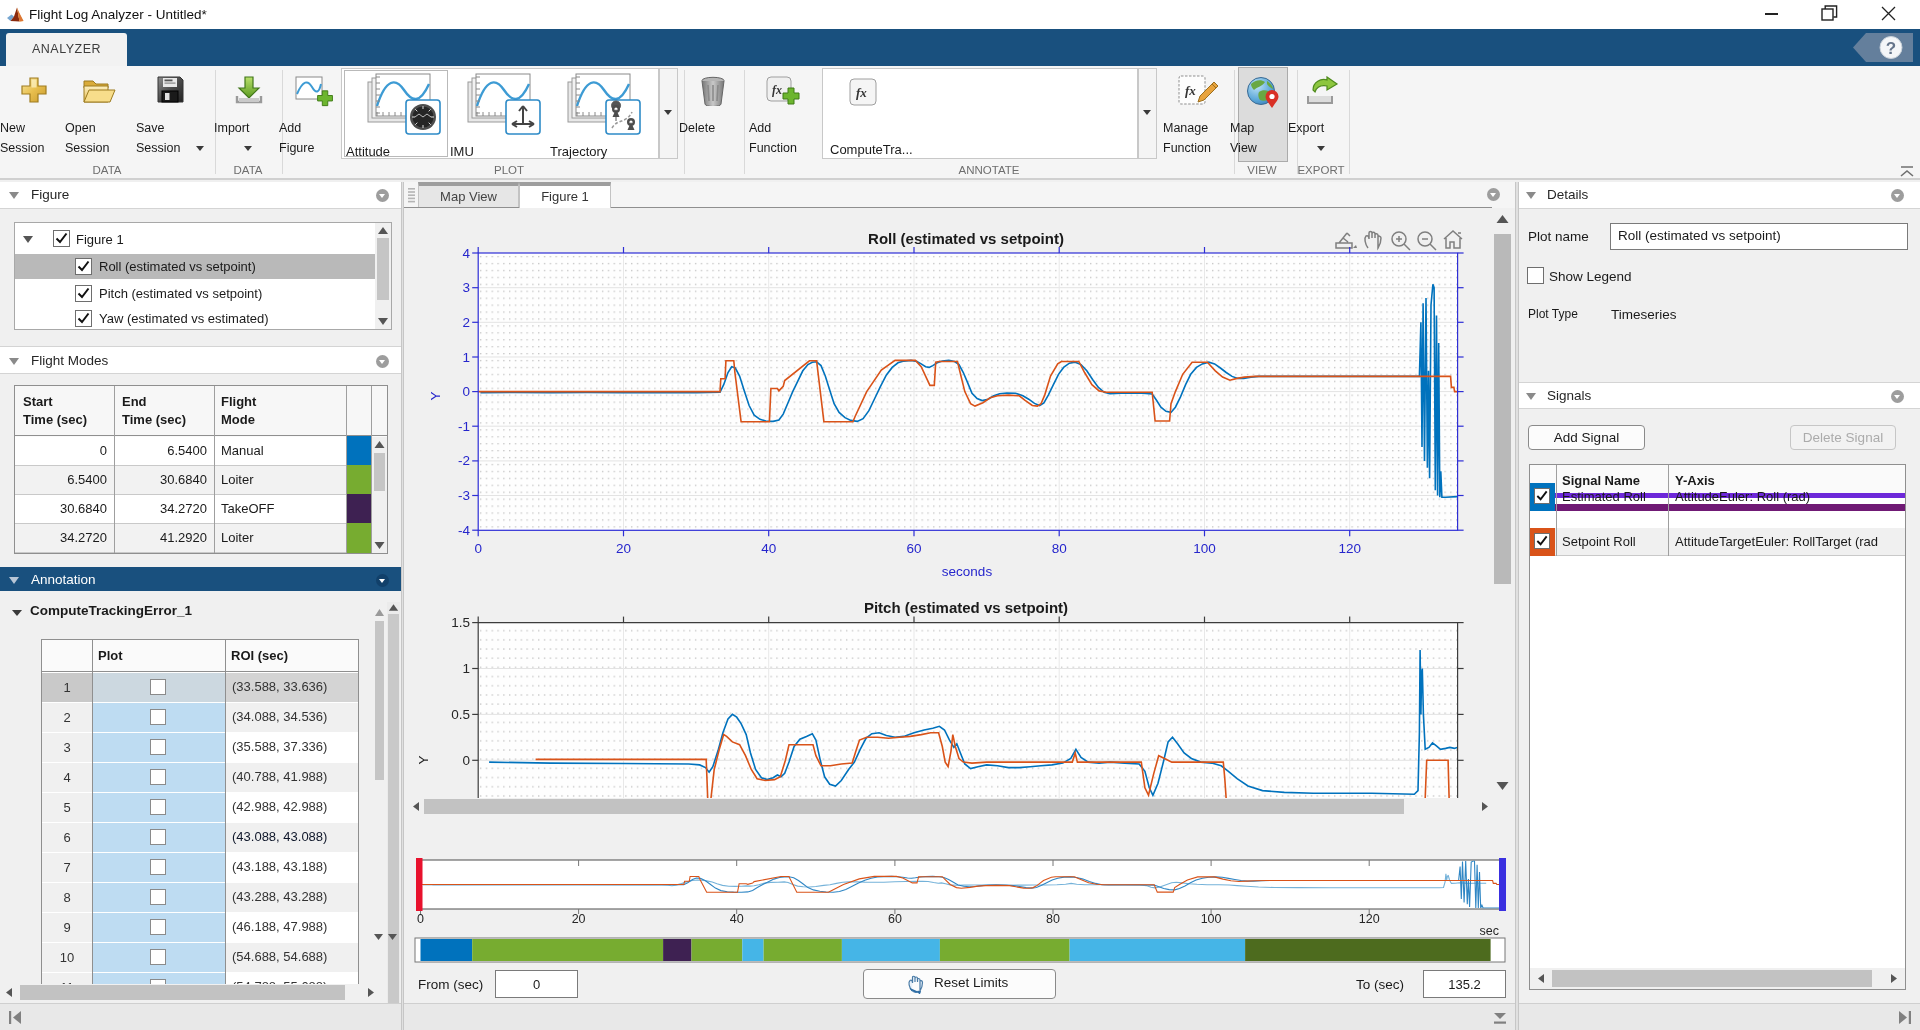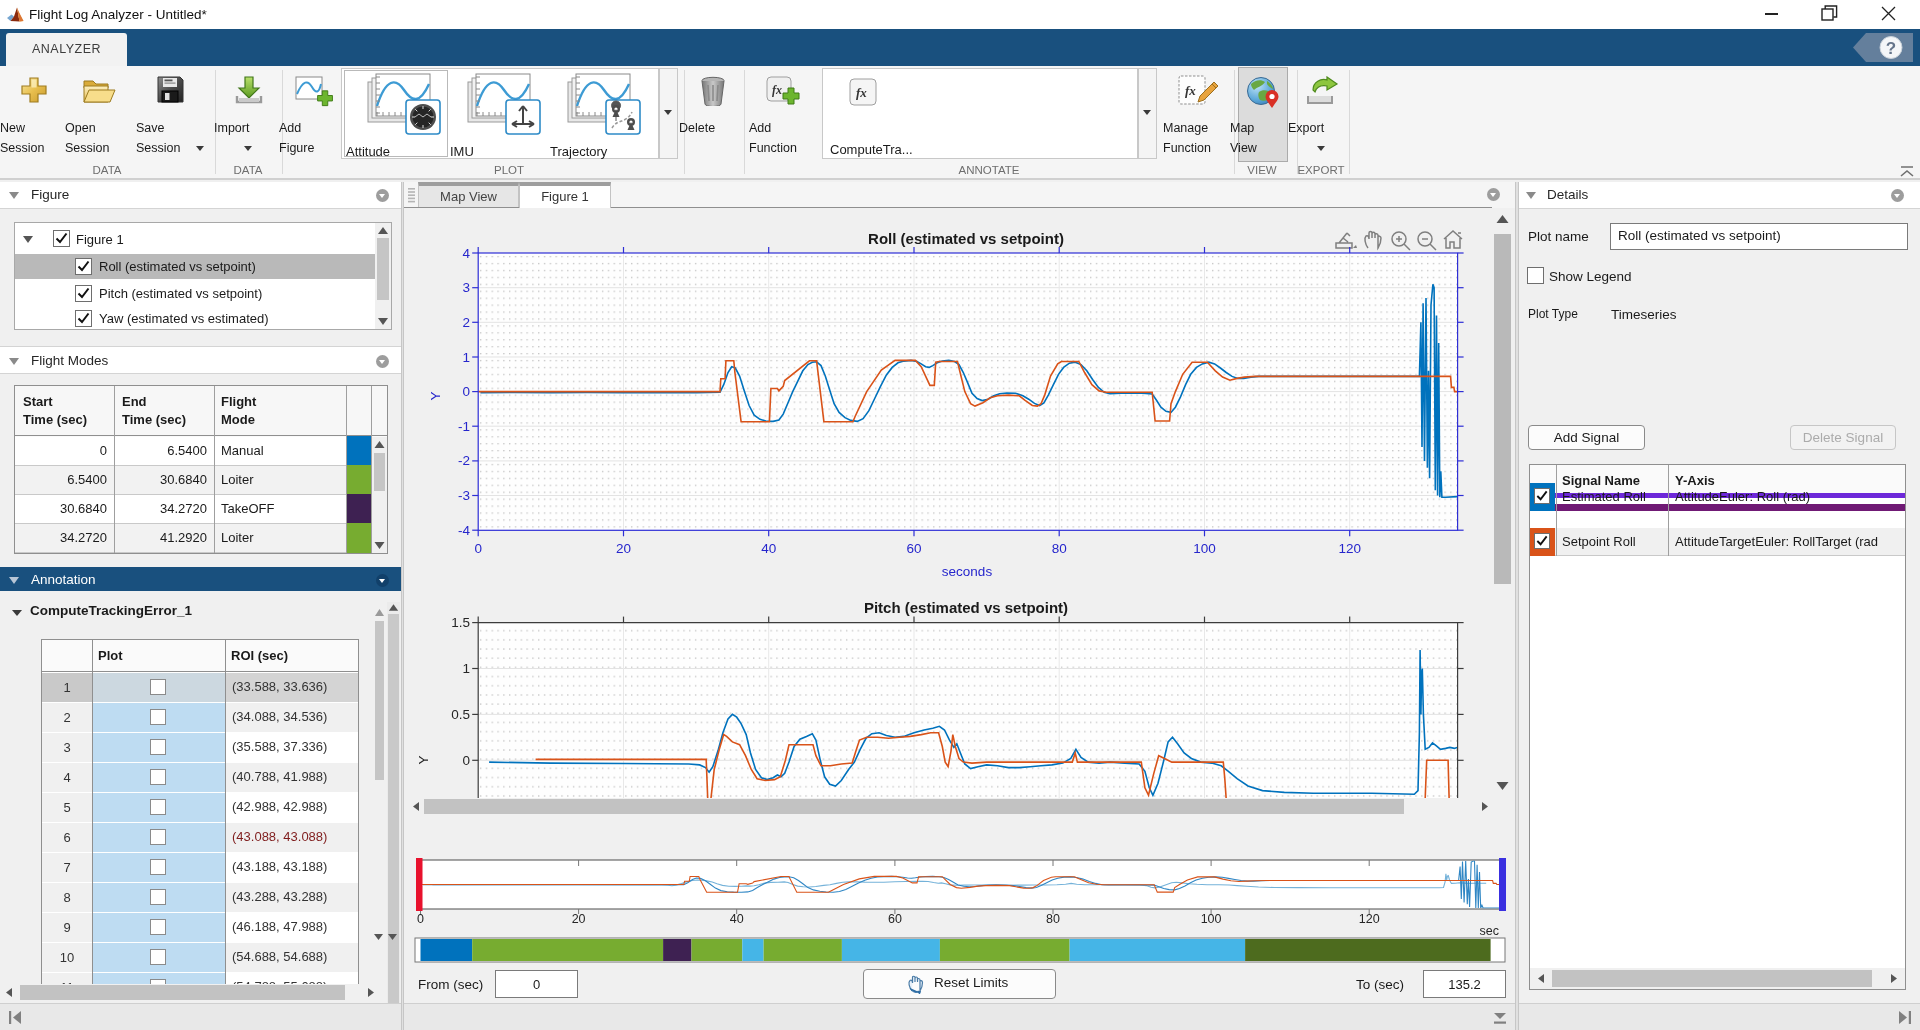--- a/index.html
+++ b/index.html
@@ -431,21 +431,21 @@
           <div class="abs" style="left:0;top:0;width:50px;height:29px;background:#f0f0f0;color:#333;text-align:center;line-height:29px">5</div>
           <div class="abs" style="left:51px;top:0;width:132px;height:29px;background:#bedcf2"></div>
           <div class="abs" style="left:184px;top:0;width:134px;height:29px;background:#fff;color:#333">
             <span style="position:absolute;left:6px;top:6px">(42.988, 42.988)</span>
           </div>
           <div class="abs" style="left:108px;top:6px;width:16px;height:16px;background:#fff;border:1px solid #8a8a8a"></div>
         </div>
         <div class="abs" style="left:0;top:183px;width:318px;height:29px;border-bottom:1px solid #b9b9b9">
           <div class="abs" style="left:0;top:0;width:50px;height:29px;background:#f0f0f0;color:#333;text-align:center;line-height:29px">6</div>
           <div class="abs" style="left:51px;top:0;width:132px;height:29px;background:#bedcf2"></div>
-          <div class="abs" style="left:184px;top:0;width:134px;height:29px;background:#f0f0f0;color:#7f1d1d">
+          <div class="abs" style="left:184px;top:0;width:134px;height:29px;background:#f0f0f0;color:#0f172a">
             <span style="position:absolute;left:6px;top:6px">(43.088, 43.088)</span>
           </div>
           <div class="abs" style="left:108px;top:6px;width:16px;height:16px;background:#fff;border:1px solid #8a8a8a"></div>
         </div>
         <div class="abs" style="left:0;top:213px;width:318px;height:29px;border-bottom:1px solid #b9b9b9">
           <div class="abs" style="left:0;top:0;width:50px;height:29px;background:#f0f0f0;color:#333;text-align:center;line-height:29px">7</div>
           <div class="abs" style="left:51px;top:0;width:132px;height:29px;background:#bedcf2"></div>
           <div class="abs" style="left:184px;top:0;width:134px;height:29px;background:#fff;color:#333">
             <span style="position:absolute;left:6px;top:6px">(43.188, 43.188)</span>
           </div>
@@ -772,20 +772,25 @@
         <div class="circ" style="left:372px;top:7px"></div>
       </div>
       <div class="abs" style="left:9px;top:47px;font-size:13.5px">Plot name</div>
       <div class="abs" style="left:91px;top:41px;width:298px;height:27px;background:#fff;border:1px solid #7a7a7a">
         <div class="abs" style="left:7px;top:4px;font-size:13.5px">Roll (estimated vs setpoint)</div>
       </div>
       <div class="abs" style="left:8px;top:85px;width:17px;height:17px;background:#fff;border:1px solid #6e6e6e"></div>
       <div class="abs" style="left:30px;top:87px;font-size:13.5px">Show Legend</div>
       <div class="abs" style="left:9px;top:125px;font-size:12px">Plot Type</div>
       <div class="abs" style="left:92px;top:125px;font-size:13.5px">Timeseries</div>
+      <div class="hdr" style="left:0;top:200px;width:401px;height:27px;border-top:1px solid #d4d4d4">
+        <div class="tri-d abs" style="left:7px;top:10px"></div>
+        <div class="abs" style="left:28px;top:5px">Signals</div>
+        <div class="circ" style="left:372px;top:7px"></div>
+      </div>
       <div class="abs" style="left:9px;top:243px;width:117px;height:25px;background:#fcfcfc;border:1px solid #8a8a8a;border-radius:4px;text-align:center;line-height:24px;font-size:13.5px">Add Signal</div>
       <div class="abs" style="left:271px;top:243px;width:106px;height:25px;background:#f2f2f2;border:1px solid #c6c6c6;border-radius:4px;text-align:center;line-height:24px;font-size:13.5px;color:#ababab">Delete Signal</div>
       <div class="abs" style="left:10px;top:282px;width:377px;height:526px;background:#fff;border:1px solid #8f8f8f">
         <div class="abs" style="left:0;top:0;width:375px;height:33px;background:#fafafa;border-bottom:5px solid #6d28d9">
           <div class="abs" style="left:32px;top:8px;font-weight:bold">Signal Name</div>
           <div class="abs" style="left:145px;top:8px;font-weight:bold">Y-Axis</div>
         </div>
         <div class="abs" style="left:0;top:18px;width:375px;height:28px;border-bottom:7px solid #701a75">
           <div class="abs" style="left:0;top:0;width:25px;height:28px;background:#0072BD"></div>
           <div class="abs" style="left:4px;top:5px;width:16px;height:16px;background:#fff;border:1px solid #6e6e6e"><svg width="100%" height="100%" viewBox="0 0 15 15">

